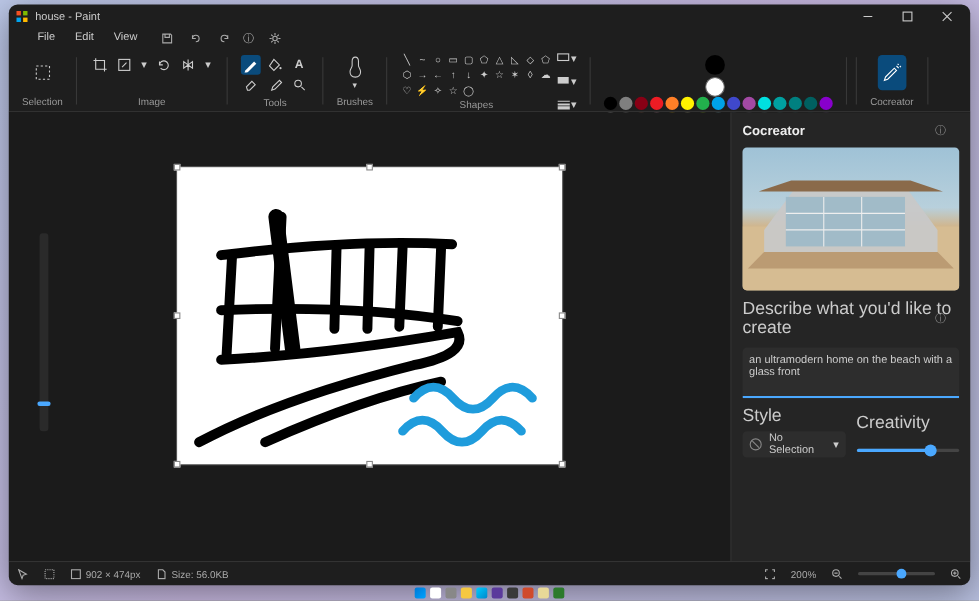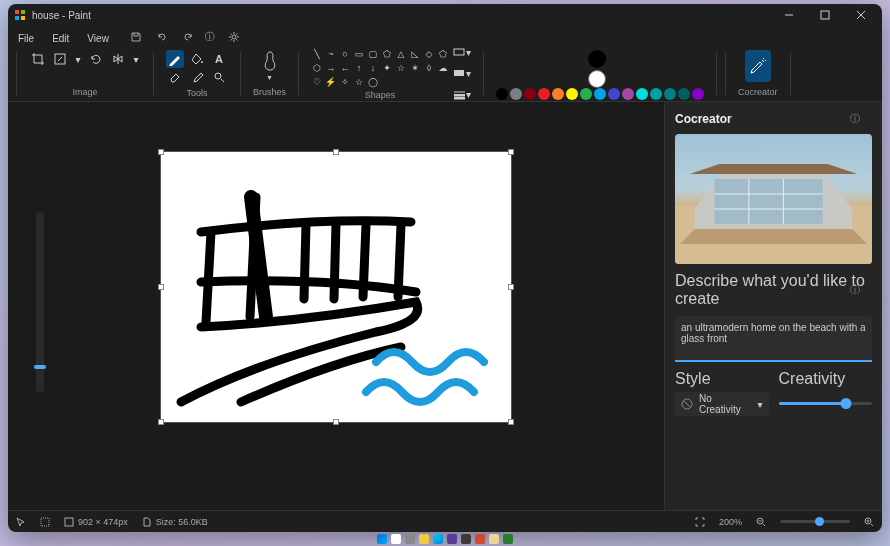--- a/index.html
+++ b/index.html
@@ -1,21 +1,21 @@
 <!DOCTYPE html>
 <html><head>
 <meta charset="utf-8">
 <style>
   * { box-sizing: border-box; margin: 0; padding: 0; font-family: "Segoe UI", sans-serif; }
   body { width: 890px; height: 546px; overflow: hidden; background: linear-gradient(135deg,#bcc8e8 0%,#c7b8e0 50%,#b8c0e0 100%); }
   .window { position:absolute; left:8px; top:4px; right:8px; bottom:14px; background:#1e1e1e; border-radius:8px; display:flex; flex-direction:column; box-shadow:0 8px 32px rgba(0,0,0,.4); color:#ccc; font-size:10px; overflow:hidden; }
   .titlebar { height:22px; display:flex; align-items:center; padding:0 6px; gap:6px; }
   .titlebar .spacer{flex:1;}
   .winbtn{width:30px;height:20px;display:flex;align-items:center;justify-content:center;color:#aaa;}
-  .menubar{height:20px;display:flex;align-items:flex-end;gap:2px;padding:0 2px;}
+  .menubar{height:20px;display:flex;align-items:flex-start;gap:2px;padding:0 18px;}
   .menuitem{padding:2px 8px;color:#ccc;border-radius:3px;}
   .qat{display:flex;gap:8px;margin-left:8px;color:#aaa;}
   .ribbon{height:56px;display:flex;align-items:stretch;padding:2px 6px;gap:4px;border-bottom:1px solid #333;}
   .group{display:flex;flex-direction:column;align-items:center;justify-content:space-between;padding:2px 6px;}
   .group-row{display:flex;gap:4px;align-items:center;flex-wrap:wrap;max-width:100%;}
   .group-label{font-size:9px;color:#999;margin-top:2px;}
   .sep{width:1px;background:#383838;margin:4px 2px;}
   .tool{width:18px;height:18px;display:flex;align-items:center;justify-content:center;color:#ccc;border-radius:3px;}
   .tool.active{background:#0a4b7c;}
   .bigtool{width:26px;height:32px;display:flex;flex-direction:column;align-items:center;justify-content:center;border-radius:4px;}
@@ -29,21 +29,21 @@
   .canvas-area{flex:1;position:relative;display:flex;align-items:flex-start;justify-content:center;padding:50px 10px 10px 10px;}
   .rulerslider{position:absolute;left:28px;top:110px;width:8px;height:180px;background:#2a2a2a;border-radius:3px;}
   .rulerslider .thumb{position:absolute;left:-2px;width:12px;height:4px;background:#4aa8ff;border-radius:2px;}
   .canvas{width:350px;height:270px;background:#fff;position:relative;box-shadow:0 0 0 1px #555;}
   .handle{position:absolute;width:6px;height:6px;background:#fff;border:1px solid #888;}
   .panel{width:218px;background:#252525;border-left:1px solid #333;display:flex;flex-direction:column;padding:10px 10px;gap:8px;position:relative;}
   .panel h3{font-size:12px;font-weight:600;color:#eee;}
   .preview{width:100%;height:130px;border-radius:4px;background:linear-gradient(180deg,#9fc2d6 0%,#b8d0dc 42%,#d0b68f 55%,#e0c89f 100%);position:relative;overflow:hidden;}
   .label{font-size:16px;color:#ccc;}
   .textarea{background:#2d2d2d;border:none;border-bottom:2px solid #4aa8ff;color:#ccc;font-size:10px;padding:6px;height:46px;resize:none;width:100%;border-radius:4px 4px 0 0;outline:none;}
-  .row{display:flex;gap:10px;}
+  .row{display:flex;gap:10px;align-items:center;}
   .col{flex:1;display:flex;flex-direction:column;gap:4px;}
   .select{background:#2d2d2d;height:24px;display:flex;align-items:center;padding:0 6px;border-radius:4px;color:#ccc;font-size:10px;gap:6px;}
   .slider{height:3px;background:#444;border-radius:2px;position:relative;margin-top:10px;}
   .slider .track{position:absolute;height:3px;background:#4aa8ff;border-radius:2px;left:0;}
   .slider .knob{position:absolute;top:-4px;width:11px;height:11px;border-radius:50%;background:#4aa8ff;transform:translateX(-50%);}
   .statusbar{height:22px;display:flex;align-items:center;padding:0 8px;gap:14px;color:#aaa;font-size:9px;border-top:1px solid #333;}
   .statusbar .spacer{flex:1;}
   .zoomslider{width:70px;height:3px;background:#444;border-radius:2px;position:relative;}
   .zoomslider .knob{position:absolute;top:-3px;width:9px;height:9px;background:#4aa8ff;border-radius:50%;}
   .taskbar{position:absolute;left:0;right:0;bottom:0;height:14px;display:flex;align-items:center;justify-content:center;gap:4px;}
@@ -112,20 +112,28 @@
     <span class="tool" style="color:#aaa;margin-right:4px;">ⓘ</span>
     <span class="tool">
         <svg width="12" height="12" viewBox="0 0 12 12">
           <circle cx="6" cy="6" r="2" fill="none" stroke="#aaa"></circle>
           <path d="M6 1v2M6 9v2M1 6h2M9 6h2M2.5 2.5l1.4 1.4M8.1 8.1l1.4 1.4M2.5 9.5l1.4-1.4M8.1 3.9l1.4-1.4" stroke="#aaa"></path>
         </svg>
       </span>
   </div>
 
   <div class="ribbon">
+    <div class="group">
+      <div class="bigtool">
+          <svg width="18" height="18" viewBox="0 0 18 18">
+            <rect x="3" y="3" width="12" height="12" fill="none" stroke="#ccc" stroke-dasharray="2 2"></rect>
+          </svg>
+        </div>
+      <div class="group-label">Selection</div>
+    </div>
     <div class="sep"></div>
     <div class="group">
       <div class="group-row">
         <span class="tool">
             <svg width="14" height="14" viewBox="0 0 14 14">
               <path d="M3 1v10h10M1 3h10v10" fill="none" stroke="#ccc"></path>
             </svg>
           </span>
         <span class="tool">
             <svg width="14" height="14" viewBox="0 0 14 14">
@@ -370,21 +378,21 @@
       <div class="row">
         <div class="col">
           <span class="label">Style</span>
           <div class="select">
             <span>
                 <svg width="12" height="12" viewBox="0 0 12 12">
                   <circle cx="6" cy="6" r="5" fill="none" stroke="#888"></circle>
                   <line x1="3" y1="3" x2="9" y2="9" stroke="#888"></line>
                 </svg>
               </span>
-            <span style="flex:1;">No Creativity</span>
+            <span style="flex:1;">No Selection</span>
             <span>▾</span>
           </div>
         </div>
         <div class="col">
           <span class="label">Creativity</span>
           <div class="slider">
             <div class="track" id="creativity-track" style="width: 72%;"></div>
             <div class="knob" id="creativity-knob" style="left: 72%;"></div>
           </div>
         </div>

